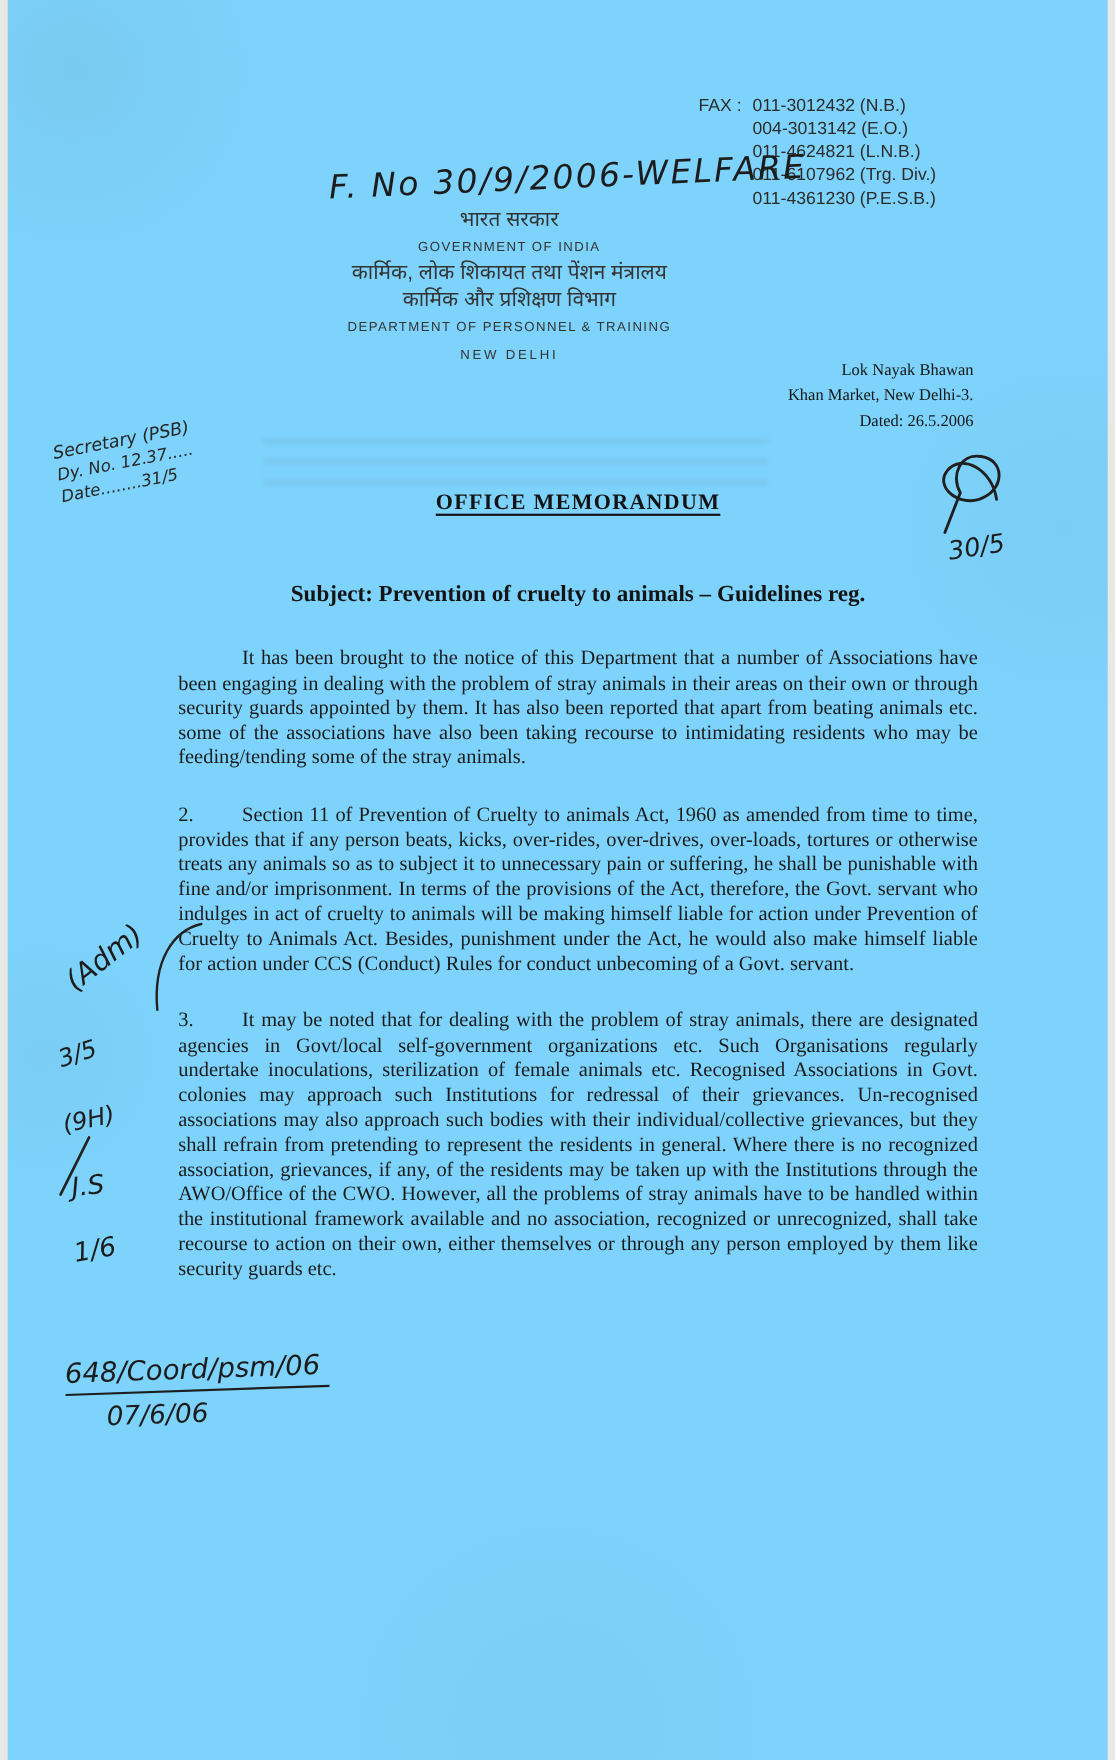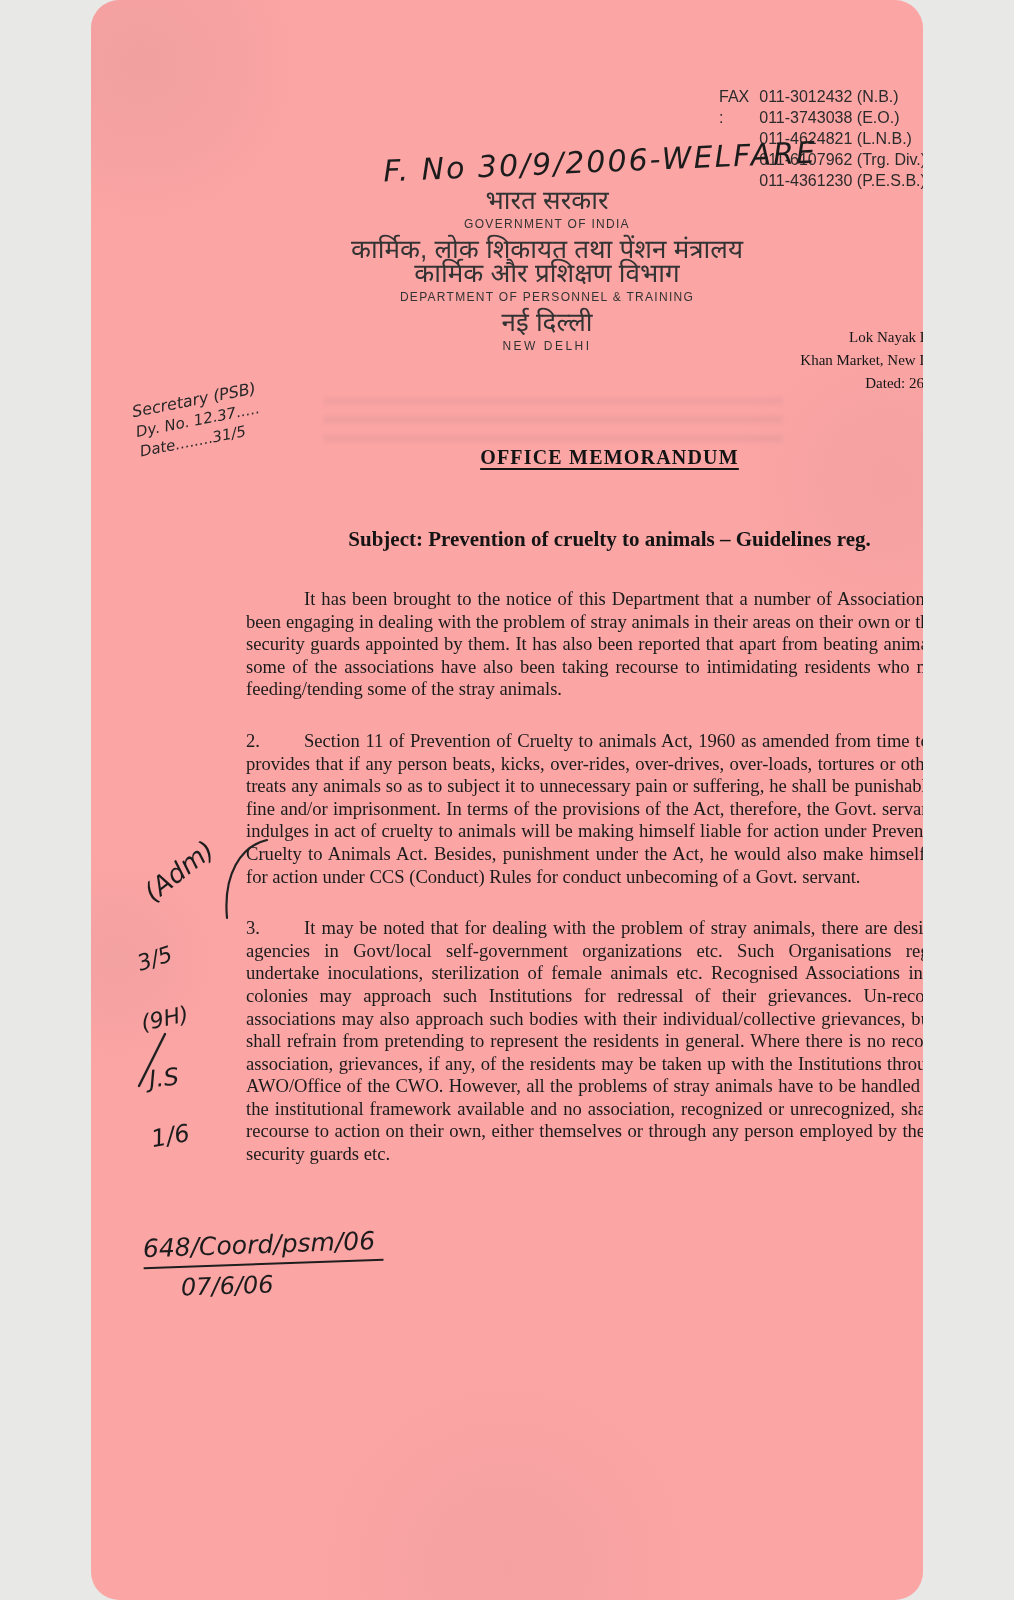--- a/index.html
+++ b/index.html
@@ -1,25 +1,24 @@
 <!DOCTYPE html>
 <html><head>
 <meta charset="utf-8">
 <style>
   * { margin:0; padding:0; box-sizing:border-box; }
   html,body { background:#e8e8e6; }
   .page {
     position:relative;
-    width:832px; height:1600px;
+    width:1000px; height:1600px;
     margin:0 auto;
-    background:#fca5a5;
+    background:#7dd3fc;
     overflow:hidden;
     font-family:"Liberation Serif", serif;
     color:#1f1f1f;
-    border-radius:28px;
   }
   
   .page::before {
     content:"";
     position:absolute; inset:0; pointer-events:none;
     background:
       radial-gradient(circle at 6% 4%, rgba(60,60,60,.06), transparent 10%),
       radial-gradient(circle at 96% 30%, rgba(60,60,60,.04), transparent 12%),
       radial-gradient(circle at 3% 60%, rgba(60,60,60,.045), transparent 9%),
       radial-gradient(circle at 50% 98%, rgba(60,60,60,.035), transparent 14%);
@@ -44,21 +43,21 @@
     transform:rotate(-2.5deg);
     white-space:nowrap;
   }
 
   .header-block {
     position:absolute; top:188px; left:0; width:912px;
     text-align:center;
     font-family:"Liberation Sans", sans-serif;
     color:#333;
   }
-  .header-block .hindi { font-size:26px; line-height:24px; }
+  .header-block .hindi { font-size:19px; line-height:24px; }
   .header-block .eng  { font-size:12px; line-height:25px; letter-spacing:1.3px; }
   .header-block .city { letter-spacing:2.5px; }
 
   .address-block {
     position:absolute; top:326px; left:600px; width:278px;
     text-align:right; font-size:15px; line-height:23px; color:#161616;
   }
 
   .stamp {
     position:absolute; top:390px; left:44px;
@@ -124,21 +123,21 @@
 <div class="page">
 
   <div class="fax-block">
     <span class="fax-label">FAX :</span>
     <div class="fax-lines">
       <div class="fax-line">
         <span>011-3012432</span>
         <span>(N.B.)</span>
       </div>
       <div class="fax-line">
-        <span>011-3743038</span>
+        <span>004-3013142</span>
         <span>(E.O.)</span>
       </div>
       <div class="fax-line">
         <span>011-4624821</span>
         <span>(L.N.B.)</span>
       </div>
       <div class="fax-line">
         <span>011-6107962</span>
         <span>(Trg. Div.)</span>
       </div>
@@ -150,21 +149,20 @@
   </div>
 
   <div class="file-no hand">F. No 30/9/2006-WELFARE</div>
 
   <div class="header-block">
     <div class="hindi">भारत सरकार</div>
     <div class="eng">GOVERNMENT OF INDIA</div>
     <div class="hindi">कार्मिक, लोक शिकायत तथा पेंशन मंत्रालय</div>
     <div class="hindi">कार्मिक और प्रशिक्षण विभाग</div>
     <div class="eng">DEPARTMENT OF PERSONNEL &amp; TRAINING</div>
-    <div class="hindi">नई दिल्ली</div>
     <div class="eng city">NEW DELHI</div>
   </div>
 
   <div class="address-block">
     <div>Lok Nayak Bhawan</div>
     <div>Khan Market, New Delhi-3.</div>
     <div>Dated: 26.5.2006</div>
   </div>
 
   <div class="stamp hand">

